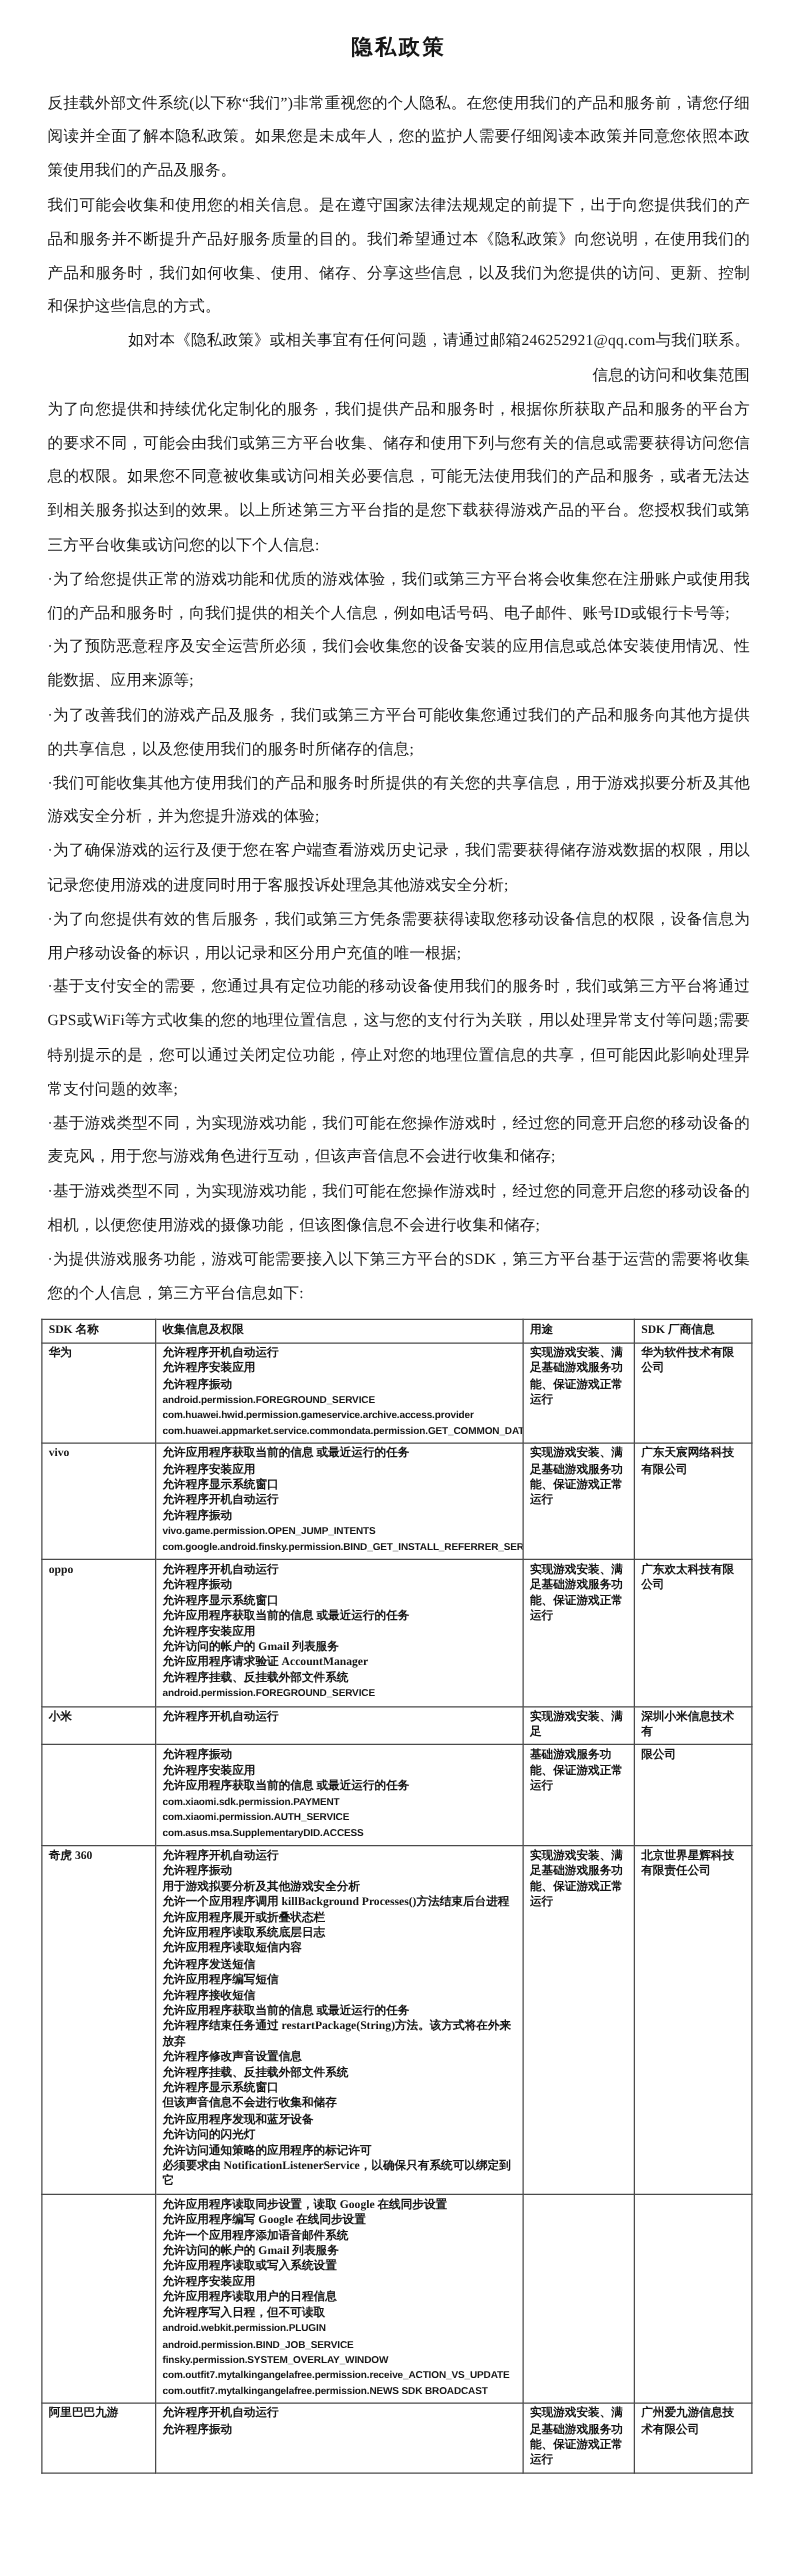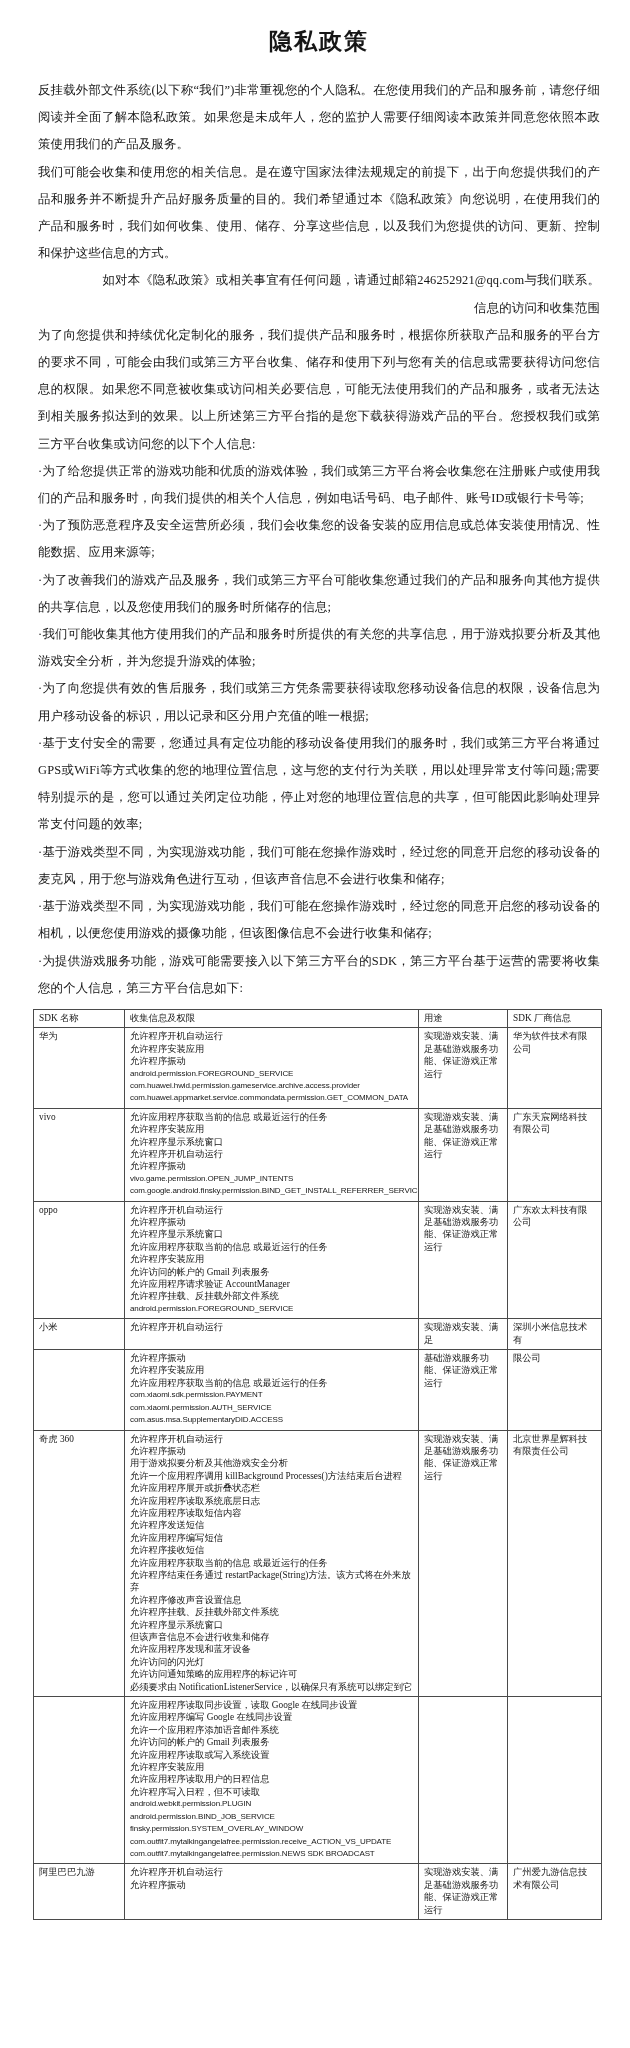--- a/index.html
+++ b/index.html
@@ -4,21 +4,21 @@
 <style>
   html,body{margin:0;padding:0;background:#ffffff;}
   body{
     width:630px;height:2048px;overflow:hidden;
     font-family:"Liberation Serif","DejaVu Serif",serif;
     color:#161616;
   }
   .page{padding:12px 30px 0 38px;}
   .doc-title{
     text-align:center;
-    font-size:23px;
+    font-size:17px;
     font-weight:bold;
     letter-spacing:2px;
     margin:14px 0 20px 0;
   }
   .para{
     font-size:12.4px;
     line-height:27.2px;
     text-align:justify;
     letter-spacing:0.2px;
   }
@@ -27,21 +27,21 @@
     border-collapse:collapse;
     table-layout:fixed;
     width:568px;
     margin-left:-5px;
     margin-top:7px;
   }
   .sdk-table th,.sdk-table td{
     border:1px solid #4a4a4a;
     vertical-align:top;
     text-align:left;
-    font-weight:normal;
+    font-weight:bold;
     padding:2px 5px 3px 5px;
     font-size:9.3px;
     line-height:12.4px;
     overflow:hidden;
   }
   .sdk-table .perm-line{white-space:normal;}
   .sdk-table .perm-line.latin{
     font-family:"Liberation Sans","DejaVu Sans",sans-serif;
     font-size:8px;
     letter-spacing:-0.1px;
@@ -66,20 +66,21 @@
 
   <div class="para single">信息的访问和收集范围</div>
 
   <div class="para">为了向您提供和持续优化定制化的服务，我们提供产品和服务时，根据你所获取产品和服务的平台方的要求不同，可能会由我们或第三方平台收集、储存和使用下列与您有关的信息或需要获得访问您信息的权限。如果您不同意被收集或访问相关必要信息，可能无法使用我们的产品和服务，或者无法达到相关服务拟达到的效果。以上所述第三方平台指的是您下载获得游戏产品的平台。您授权我们或第三方平台收集或访问您的以下个人信息:</div>
 
   <div id="bullet-list">
       <div class="para">·为了给您提供正常的游戏功能和优质的游戏体验，我们或第三方平台将会收集您在注册账户或使用我们的产品和服务时，向我们提供的相关个人信息，例如电话号码、电子邮件、账号ID或银行卡号等;</div>
       <div class="para">·为了预防恶意程序及安全运营所必须，我们会收集您的设备安装的应用信息或总体安装使用情况、性能数据、应用来源等;</div>
       <div class="para">·为了改善我们的游戏产品及服务，我们或第三方平台可能收集您通过我们的产品和服务向其他方提供的共享信息，以及您使用我们的服务时所储存的信息;</div>
       <div class="para">·我们可能收集其他方使用我们的产品和服务时所提供的有关您的共享信息，用于游戏拟要分析及其他游戏安全分析，并为您提升游戏的体验;</div>
+      <div class="para">·为了确保游戏的运行及便于您在客户端查看游戏历史记录，我们需要获得储存游戏数据的权限，用以记录您使用游戏的进度同时用于客服投诉处理急其他游戏安全分析;</div>
       <div class="para">·为了向您提供有效的售后服务，我们或第三方凭条需要获得读取您移动设备信息的权限，设备信息为用户移动设备的标识，用以记录和区分用户充值的唯一根据;</div>
       <div class="para">·基于支付安全的需要，您通过具有定位功能的移动设备使用我们的服务时，我们或第三方平台将通过GPS或WiFi等方式收集的您的地理位置信息，这与您的支付行为关联，用以处理异常支付等问题;需要特别提示的是，您可以通过关闭定位功能，停止对您的地理位置信息的共享，但可能因此影响处理异常支付问题的效率;</div>
       <div class="para">·基于游戏类型不同，为实现游戏功能，我们可能在您操作游戏时，经过您的同意开启您的移动设备的麦克风，用于您与游戏角色进行互动，但该声音信息不会进行收集和储存;</div>
       <div class="para">·基于游戏类型不同，为实现游戏功能，我们可能在您操作游戏时，经过您的同意开启您的移动设备的相机，以便您使用游戏的摄像功能，但该图像信息不会进行收集和储存;</div>
       <div class="para">·为提供游戏服务功能，游戏可能需要接入以下第三方平台的SDK，第三方平台基于运营的需要将收集您的个人信息，第三方平台信息如下:</div>
     </div>
 
   <table class="sdk-table">
     <colgroup>
       <col class="c-name">

